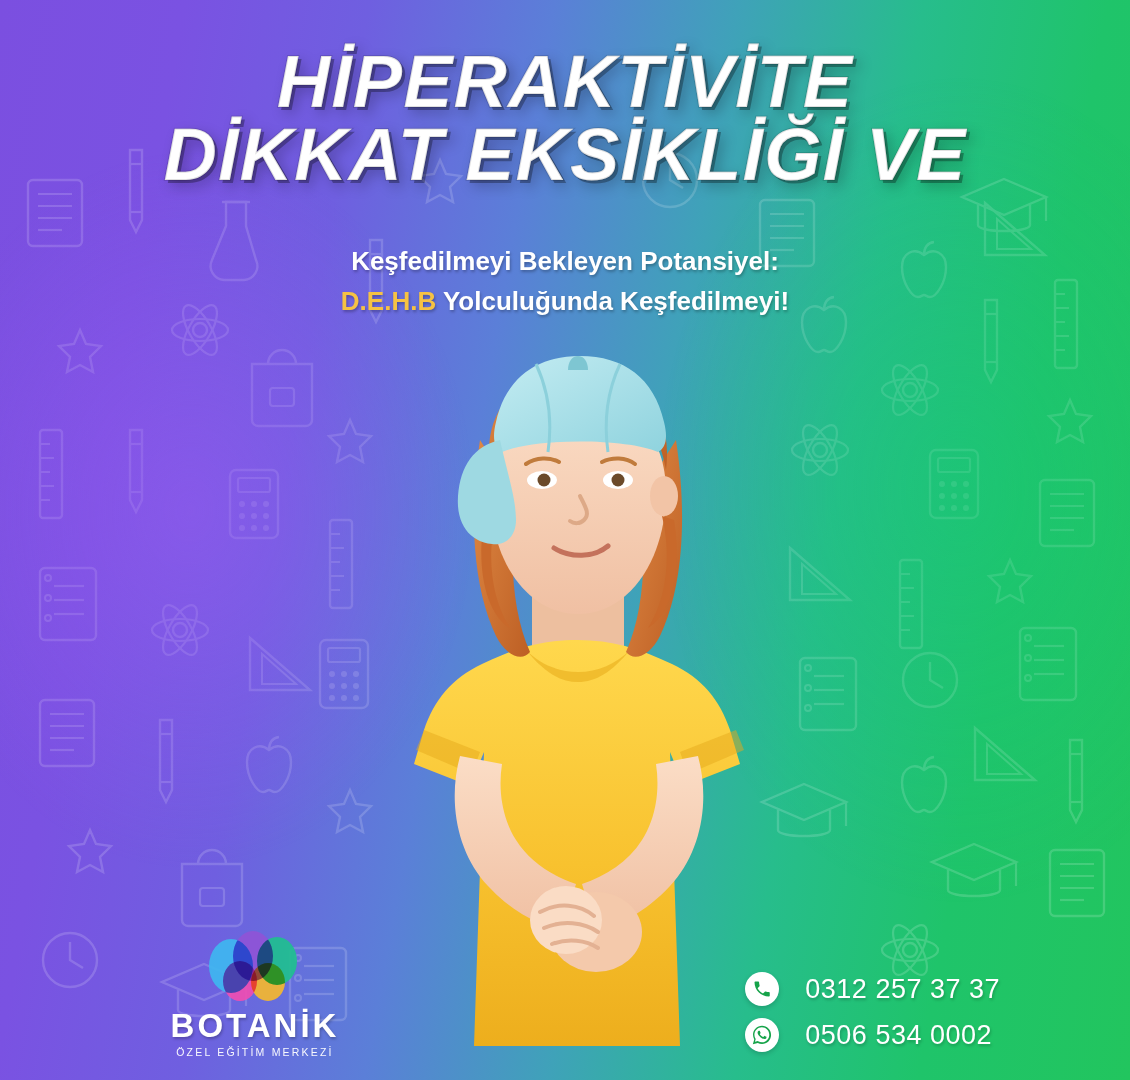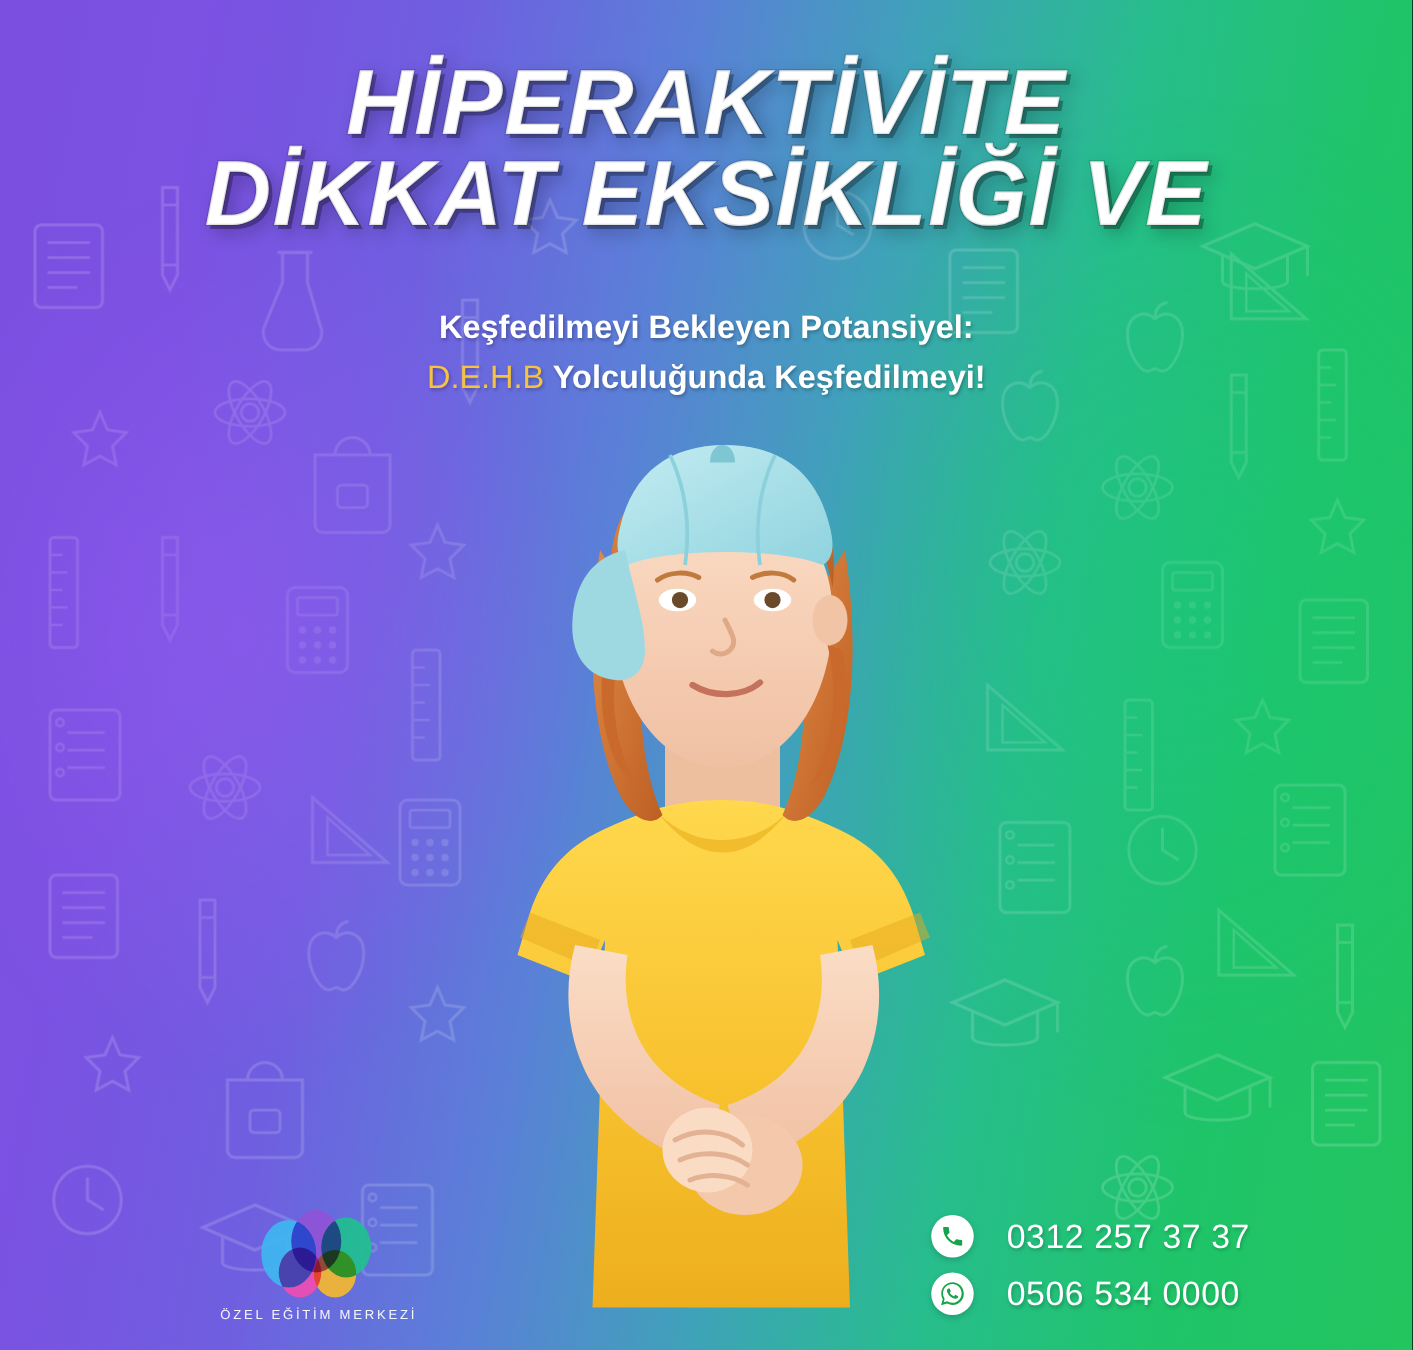--- a/index.html
+++ b/index.html
@@ -84,21 +84,21 @@
     z-index: 6;
     color: #ffffff;
     font-size: 26px;
     font-weight: 700;
     line-height: 1.45;
     text-shadow: 1px 2px 3px rgba(0,0,0,.28);
   }
   .subtitle .sub2 { margin-top: 2px; }
   .subtitle .dehb {
     color: #f6c243;
-    font-weight: 400;
+    font-weight: 700;
   }
 
   
   .photo {
     position: absolute;
     left: 300px;
     bottom: 0;
     width: 560px;
     height: 760px;
     z-index: 5;
@@ -415,35 +415,36 @@
   </div>
 
   <div class="logo">
     <div class="logo-mark">
       <span class="blob b1"></span>
       <span class="blob b2"></span>
       <span class="blob b3"></span>
       <span class="blob b4"></span>
       <span class="blob b5"></span>
     </div>
+    <div class="logo-name">BOTANİK</div>
     <div class="logo-sub">ÖZEL EĞİTİM MERKEZİ</div>
   </div>
 
   <div class="contacts">
     <div class="contact-row">
       <span class="c-icon">
         <svg width="20" height="20" viewBox="0 0 24 24">
           <path d="M6.6 10.8c1.4 2.8 3.8 5.2 6.6 6.6l2.2-2.2c.3-.3.7-.4 1.1-.3 1.2.4 2.5.6 3.8.6.6 0 1 .4 1 1V20c0 .6-.4 1-1 1C10.6 21 3 13.4 3 4c0-.6.4-1 1-1h3.5c.6 0 1 .4 1 1 0 1.3.2 2.6.6 3.8.1.4 0 .8-.3 1.1l-2.2 2.2z" fill="#16a34a"></path>
         </svg>
       </span>
       <span class="c-text">0312 257 37 37</span>
     </div>
     <div class="contact-row">
       <span class="c-icon">
         <svg width="22" height="22" viewBox="0 0 24 24">
           <path d="M12.04 2C6.6 2 2.2 6.4 2.2 11.84c0 1.74.46 3.44 1.32 4.94L2 22l5.36-1.4a9.8 9.8 0 0 0 4.68 1.2c5.44 0 9.84-4.4 9.84-9.84S17.48 2 12.04 2zm0 17.9c-1.5 0-2.96-.4-4.24-1.16l-.3-.18-3.18.84.84-3.1-.2-.32a8.06 8.06 0 0 1-1.24-4.3c0-4.46 3.64-8.1 8.12-8.1 4.46 0 8.1 3.64 8.1 8.1 0 4.48-3.64 8.22-7.9 8.22zm4.46-6.1c-.24-.12-1.44-.72-1.66-.8-.22-.08-.38-.12-.54.12s-.62.8-.76.96c-.14.16-.28.18-.52.06-.24-.12-1.02-.38-1.94-1.2-.72-.64-1.2-1.44-1.34-1.68-.14-.24 0-.37.1-.49.1-.11.24-.28.36-.42.12-.14.16-.24.24-.4.08-.16.04-.3-.02-.42-.06-.12-.54-1.3-.74-1.78-.2-.47-.4-.4-.54-.41h-.46c-.16 0-.42.06-.64.3-.22.24-.84.82-.84 2s.86 2.32.98 2.48c.12.16 1.68 2.56 4.08 3.6.57.24 1.01.39 1.36.5.57.18 1.09.16 1.5.1.46-.07 1.44-.59 1.64-1.16.2-.57.2-1.05.14-1.16-.06-.1-.22-.16-.46-.28z" fill="#16a34a"></path>
         </svg>
       </span>
-      <span class="c-text">0506 534 0000</span>
+      <span class="c-text">0506 534 0002</span>
     </div>
   </div>
 
 </div>
 
 </body></html>

